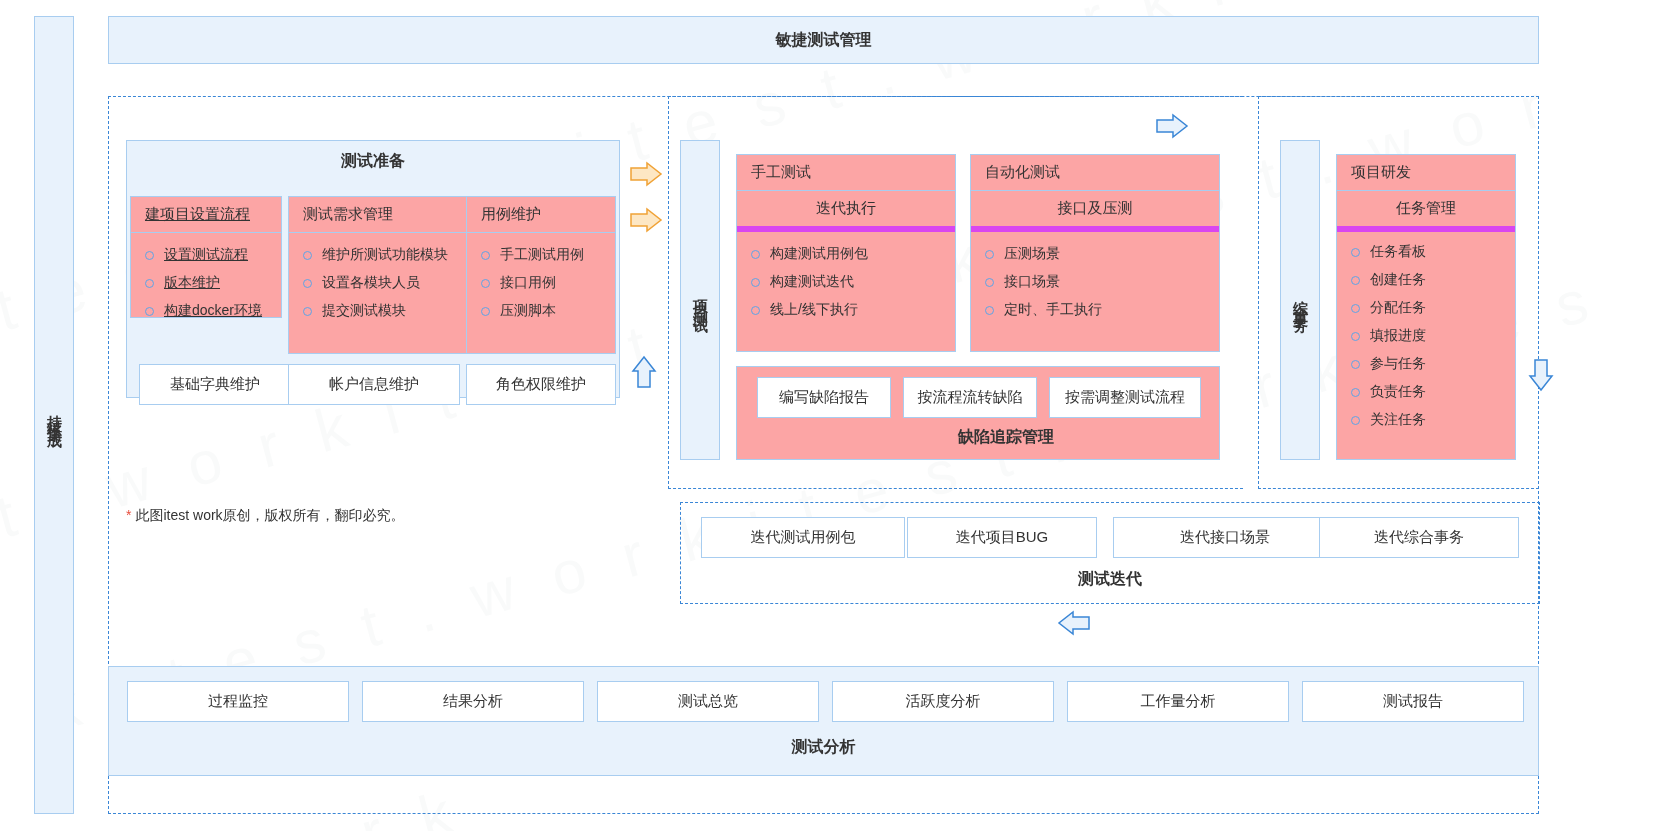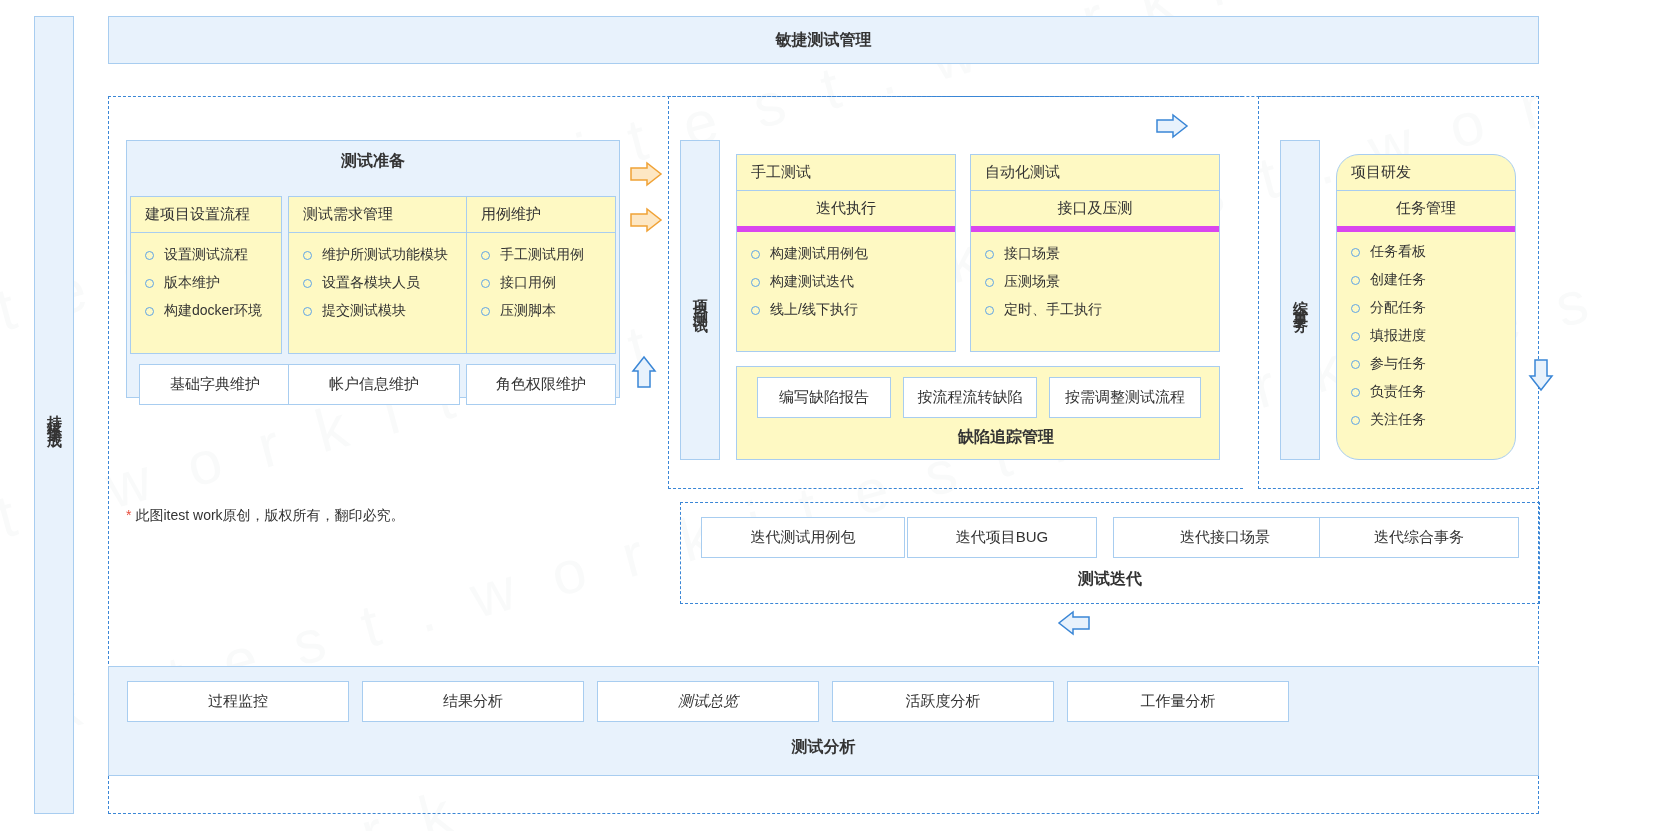--- a/index.html
+++ b/index.html
@@ -46,21 +46,21 @@
     text-orientation: upright;
     font-weight: bold;
     font-size: 15px;
     letter-spacing: 6px;
     display: flex;
     align-items: center;
     justify-content: center;
   }
   .card {
     border: 1px solid #a8cdf0;
-    background: #fef9c3;
+    background: #fca5a5;
     position: absolute;
   }
   .card-head {
     border-bottom: 1px solid #a8cdf0;
     padding: 8px 14px;
     font-size: 15px;
   }
   .card-sub {
     border-bottom: 6px solid #d946ef;
     padding: 8px 14px;
@@ -130,21 +130,21 @@
 
   <div class="dashed" style="left:108px; top:96px; width:1431px; height:718px;"></div>
 
   <div class="dashed" style="left:668px; top:96px; width:575px; height:393px; border-right:none;"></div>
   <div class="dashed" style="left:1258px; top:96px; width:281px; height:393px;"></div>
 
   <div class="box filled" style="left:126px; top:140px; width:494px; height:258px; display:block;">
     <div class="bold-head">测试准备</div>
   </div>
 
-  <div class="card" style="left:130px; top:196px; width:152px; height:158px;">
+  <div class="card" style="left:130px; top:196px; width:152px; height:122px;text-decoration:underline;">
     <div class="card-head">建项目设置流程</div>
     <div class="card-body">
       <div class="bullet">设置测试流程</div>
       <div class="bullet">版本维护</div>
       <div class="bullet">构建docker环境</div>
     </div>
   </div>
 
   <div class="card" style="left:288px; top:196px; width:188px; height:158px;">
     <div class="card-head">测试需求管理</div>
@@ -214,38 +214,38 @@
       <div class="bullet">构建测试用例包</div>
       <div class="bullet">构建测试迭代</div>
       <div class="bullet">线上/线下执行</div>
     </div>
   </div>
 
   <div class="card" style="left:970px; top:154px; width:250px; height:198px;">
     <div class="card-head">自动化测试</div>
     <div class="card-sub">接口及压测</div>
     <div class="card-body">
+      <div class="bullet">压测场景</div>
       <div class="bullet">接口场景</div>
-      <div class="bullet">压测场景</div>
       <div class="bullet">定时、手工执行</div>
     </div>
   </div>
 
   <div class="card" style="left:736px; top:366px; width:484px; height:94px;padding-left:28px;">
     <div class="cell" style="left:20px; top:10px; width:134px; position:absolute;">编写缺陷报告</div>
     <div class="cell" style="left:166px; top:10px; width:134px; position:absolute;">按流程流转缺陷</div>
     <div class="cell" style="left:312px; top:10px; width:152px; position:absolute;">按需调整测试流程</div>
     <div class="section-label" style="top:60px;">缺陷追踪管理</div>
   </div>
 
   <div class="box filled vlabel" style="left:1280px; top:140px; width:40px; height:320px;">
     <span>综合事务</span>
   </div>
 
-  <div class="card" style="left:1336px; top:154px; width:180px; height:306px;border-radius:23px;">
+  <div class="card" style="left:1336px; top:154px; width:180px; height:306px;">
     <div class="card-head">项目研发</div>
     <div class="card-sub">任务管理</div>
     <div class="card-body" style="padding-top:6px;">
       <div class="bullet">任务看板</div>
       <div class="bullet">创建任务</div>
       <div class="bullet">分配任务</div>
       <div class="bullet">填报进度</div>
       <div class="bullet">参与任务</div>
       <div class="bullet">负责任务</div>
       <div class="bullet">关注任务</div>
@@ -260,19 +260,20 @@
     <div class="cell" style="left:20px; top:14px; width:204px;">迭代测试用例包</div>
     <div class="cell" style="left:226px; top:14px; width:190px;">迭代项目BUG</div>
     <div class="cell" style="left:432px; top:14px; width:224px;">迭代接口场景</div>
     <div class="cell" style="left:638px; top:14px; width:200px;">迭代综合事务</div>
     <div class="section-label" style="top:66px;">测试迭代</div>
   </div>
 
   <div class="box filled" style="left:108px; top:666px; width:1431px; height:110px; display:block;">
     <div class="cell" style="left:18px; top:14px; width:222px;">过程监控</div>
     <div class="cell" style="left:253px; top:14px; width:222px;">结果分析</div>
-    <div class="cell" style="left:488px; top:14px; width:222px;font-style:italic;">测试总览</div>
+    <div class="cell" style="left:488px; top:14px; width:222px;">测试总览</div>
     <div class="cell" style="left:723px; top:14px; width:222px;">活跃度分析</div>
     <div class="cell" style="left:958px; top:14px; width:222px;">工作量分析</div>
+    <div class="cell" style="left:1193px; top:14px; width:222px;">测试报告</div>
     <div class="section-label" style="top:70px;">测试分析</div>
   </div>
 
 </div>
 
 </body></html>

